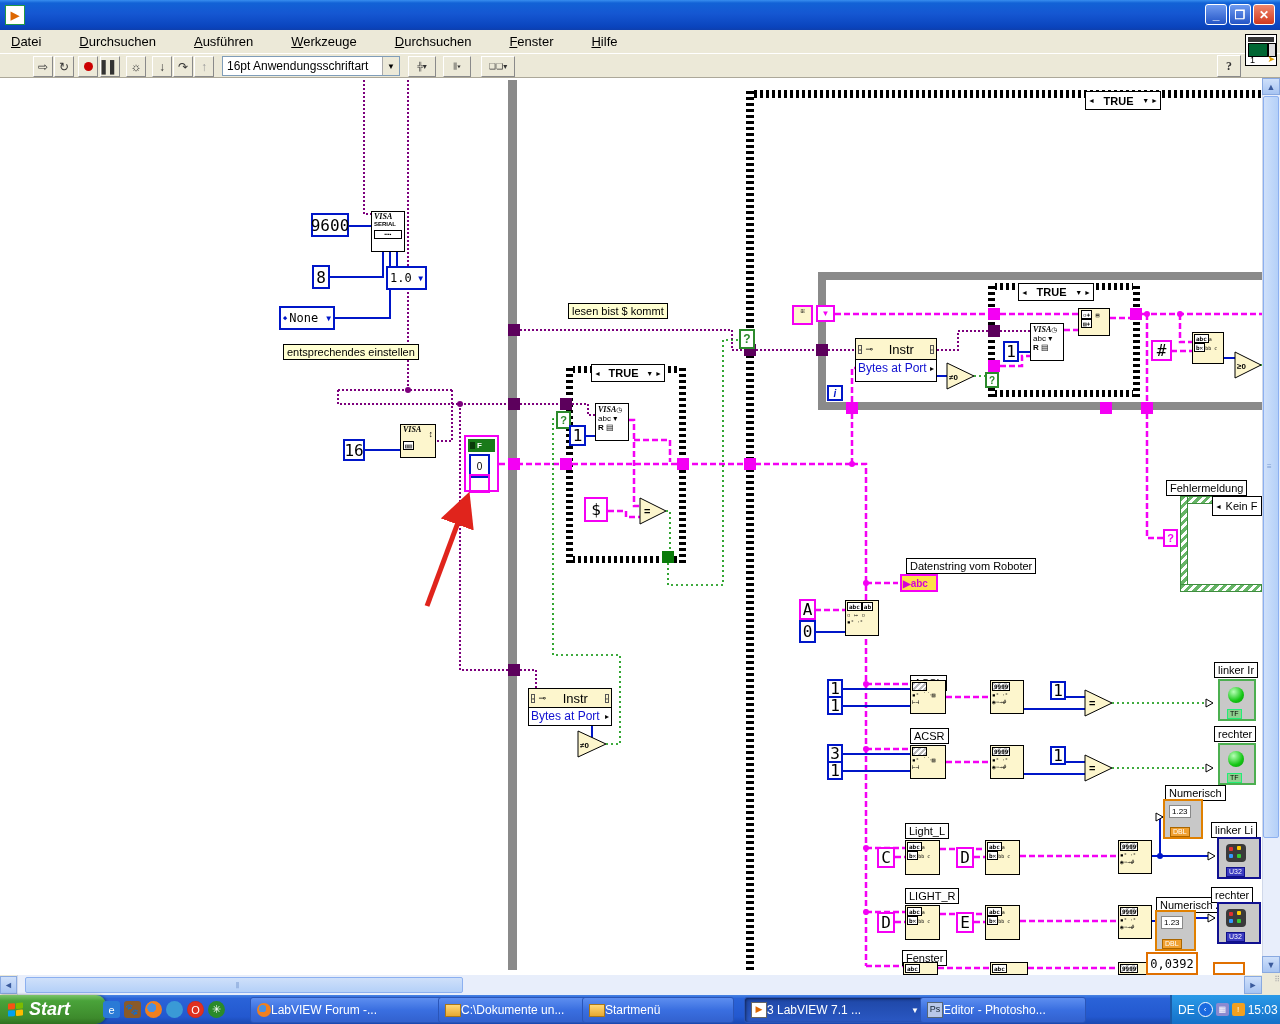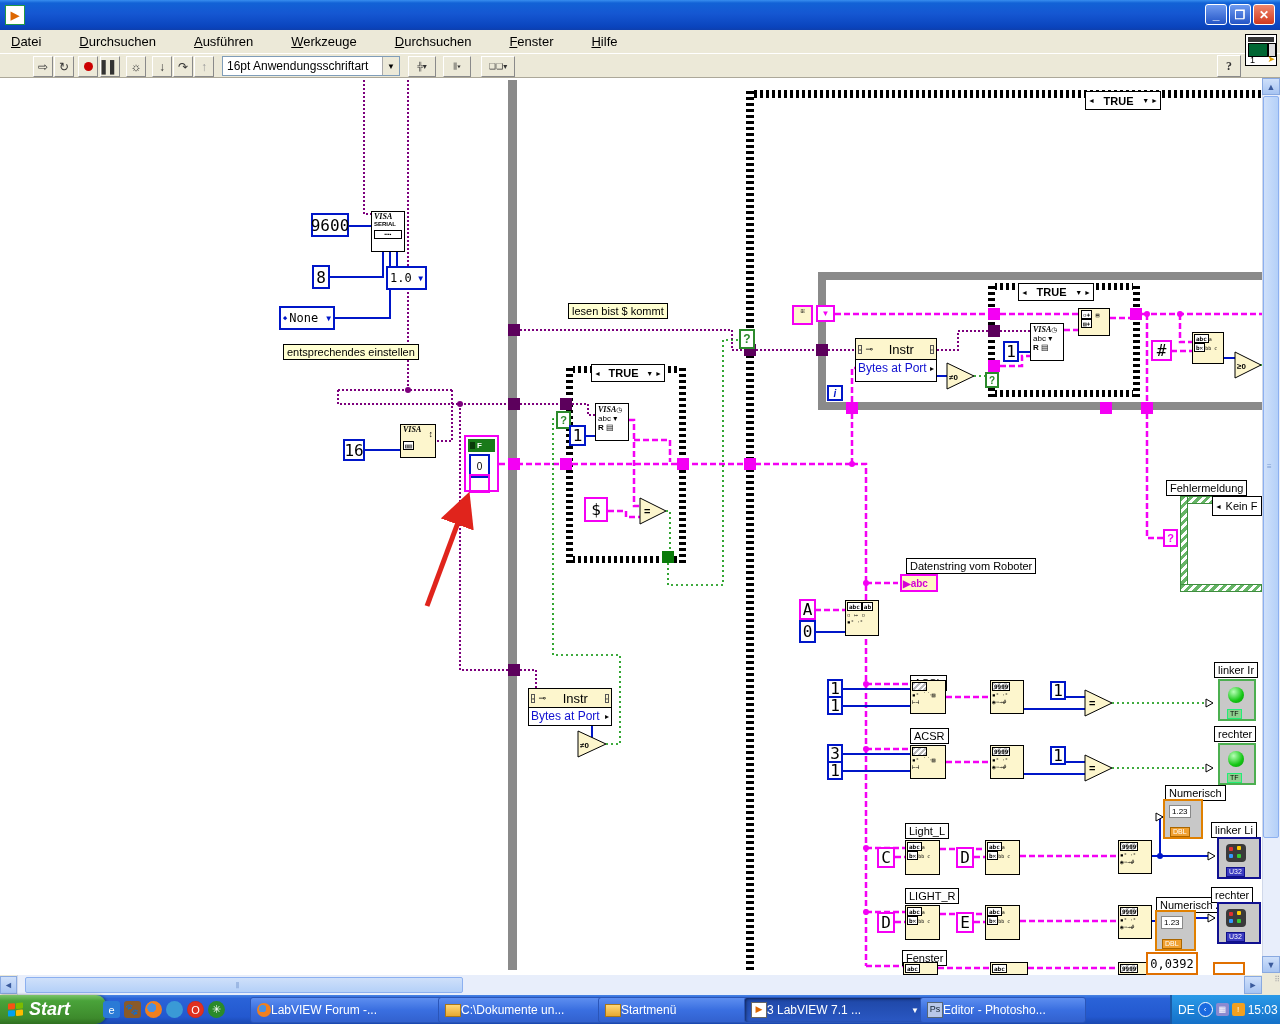--- a/index.html
+++ b/index.html
@@ -435,21 +435,21 @@
       <div class="a" style="left:816px;top:305px;width:19px;height:17px;border:2px solid #f400f4;background:#fff;color:#f400f4;display:flex;align-items:center;justify-content:center;font-size:8px;">▼</div>
 
       <div class="a cap" style="left:1166px;top:480px;">Fehlermeldung</div>
       <div class="a const cp" style="left:1151px;top:340px;width:21px;height:21px;">#</div>
       <div class="a node" style="left:1192px;top:332px;width:32px;height:32px;padding:1px;">
         <div class="mini"><span class="mbox">abc</span><span style="font-size:5px;">a</span></div>
         <div class="mini"><span class="mbox">b✕</span><span style="font-size:5px;">bb c</span></div>
       </div>
 
       <div class="a cap" style="left:906px;top:558px;">Datenstring vom Roboter</div>
-      <div class="a" style="left:900px;top:574px;width:38px;height:18px;border:2px solid #f400f4;background:#fef9c3;color:#d400d4;font-weight:bold;font-size:10px;display:flex;align-items:center;padding-left:1px;">▶abc</div>
+      <div class="a" style="left:900px;top:574px;width:38px;height:18px;border:2px solid #f400f4;background:#fde047;color:#d400d4;font-weight:bold;font-size:10px;display:flex;align-items:center;padding-left:1px;">▶abc</div>
       <div class="a const cp" style="left:799px;top:599px;width:17px;height:21px;">A</div>
       <div class="a const cb" style="left:799px;top:620px;width:17px;height:23px;">0</div>
       <div class="a node" style="left:845px;top:600px;width:34px;height:36px;padding:1px;">
         <div class="mini"><span class="mbox">abc</span><span class="mbox">ab</span></div>
         <div class="mini">▫ ↦ ▫</div>
           <div class="mini">▪⁺ ⸱⁺</div>
       </div>
 
       <div class="a cap" style="left:910px;top:663px;margin-top:12px;">ACSL</div>
       <div class="a const cb" style="left:827px;top:679px;width:16px;height:19px;">1</div>
@@ -601,21 +601,21 @@
     <div class="qlicon" style="left:208px;background:#2a8a2a;border-radius:50%;">✳</div>
 
     <div class="taskbtn" style="left:250px;width:182px;">
       <span style="width:14px;height:14px;border-radius:50%;background:radial-gradient(circle at 40% 40%,#4a90e2 30%,#f08020 32%);"></span>
       <span>LabVIEW Forum -...</span>
     </div>
     <div class="taskbtn" style="left:438px;width:152px;">
       <span style="width:14px;height:11px;background:linear-gradient(180deg,#ffd878,#e8a830);border:1px solid #a8761a;"></span>
       <span>C:\Dokumente un...</span>
     </div>
-    <div class="taskbtn" style="left:598px;width:138px;">
+    <div class="taskbtn" style="left:582px;width:138px;">
       <span style="width:14px;height:11px;background:linear-gradient(180deg,#ffd878,#e8a830);border:1px solid #a8761a;"></span>
       <span>Startmenü</span>
     </div>
     <div class="taskbtn pressed" style="left:744px;width:168px;">
       <span style="width:14px;height:14px;background:#fff;border:1px solid #666;color:#d60;font-size:9px;text-align:center;line-height:13px;">▶</span>
       <span>3 LabVIEW 7.1 ...</span>
       <span style="margin-left:auto;font-size:8px;">▼</span>
     </div>
     <div class="taskbtn" style="left:920px;width:152px;">
       <span style="width:14px;height:14px;background:#béefé;background:#b8c8e8;border:1px solid #567;color:#123;font-size:9px;text-align:center;line-height:13px;">Ps</span>

